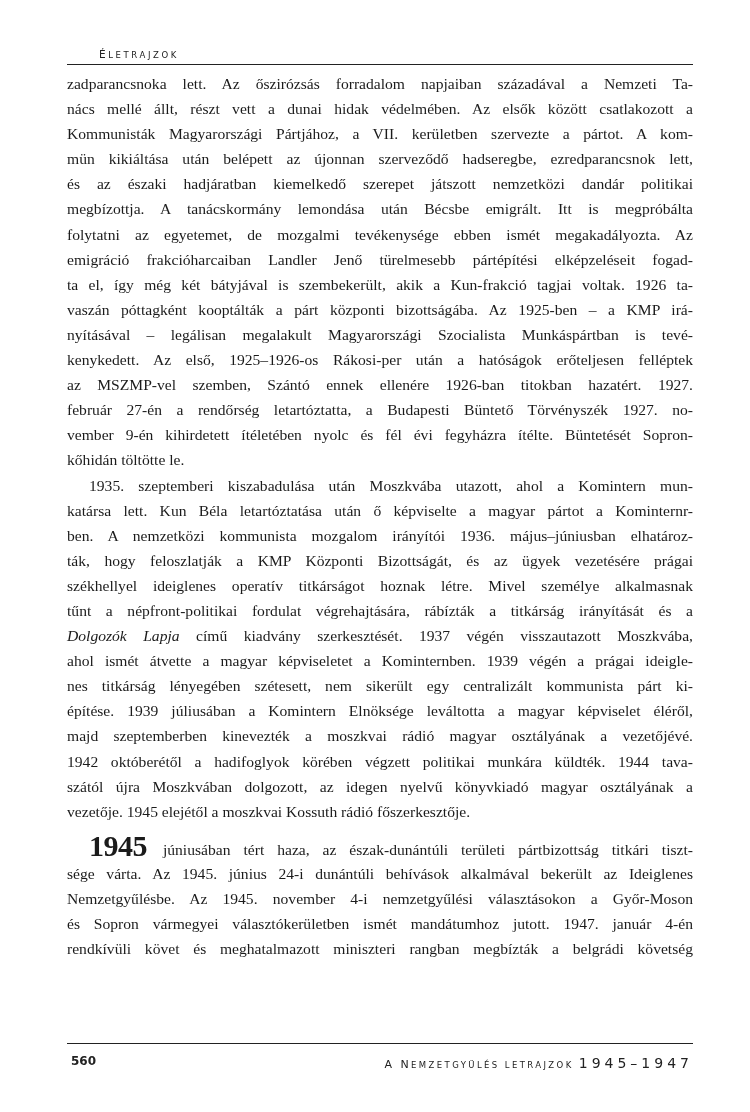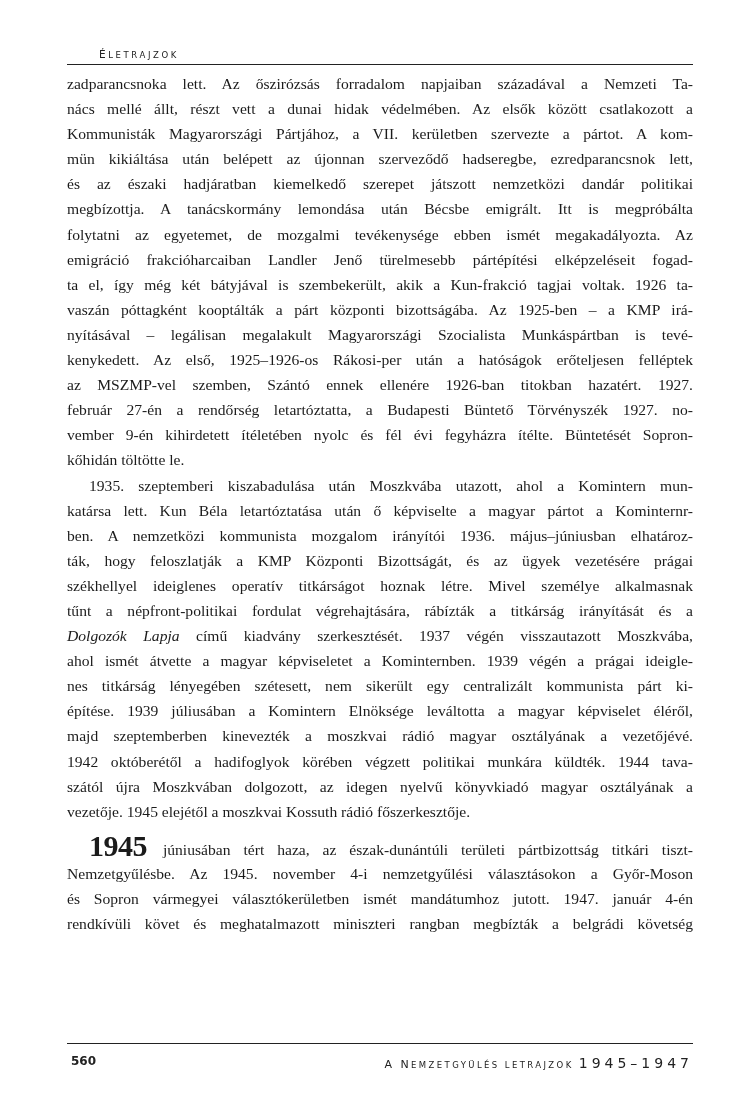--- a/index.html
+++ b/index.html
@@ -165,20 +165,21 @@
       <span class="line">majd szeptemberben kinevezték a moszkvai rádió magyar osztályának a vezetőjévé.</span>
       <span class="line">1942 októberétől a hadifoglyok körében végzett politikai munkára küldték. 1944 tava-</span>
       <span class="line">szától újra Moszkvában dolgozott, az idegen nyelvű könyvkiadó magyar osztályának a</span>
       <span class="line last">vezetője. 1945 elejétől a moszkvai Kossuth rádió főszerkesztője.</span>
     </p>
 
     <div class="section-gap"></div>
 
     <p>
       <span class="line indent"><span class="dropcap-year">1945</span><span> júniusában tért haza, az észak-dunántúli területi pártbizottság titkári tiszt-</span></span>
+      <span class="line">sége várta. Az 1945. június 24-i dunántúli behívások alkalmával bekerült az Ideiglenes</span>
       <span class="line">Nemzetgyűlésbe. Az 1945. november 4-i nemzetgyűlési választásokon a Győr-Moson</span>
       <span class="line">és Sopron vármegyei választókerületben ismét mandátumhoz jutott. 1947. január 4-én</span>
       <span class="line">rendkívüli követ és meghatalmazott miniszteri rangban megbízták a belgrádi követség</span>
     </p>
 
   </div>
 
   <div class="foot-rule"></div>
   <div class="page-number">560</div>
   <div class="running-foot">

